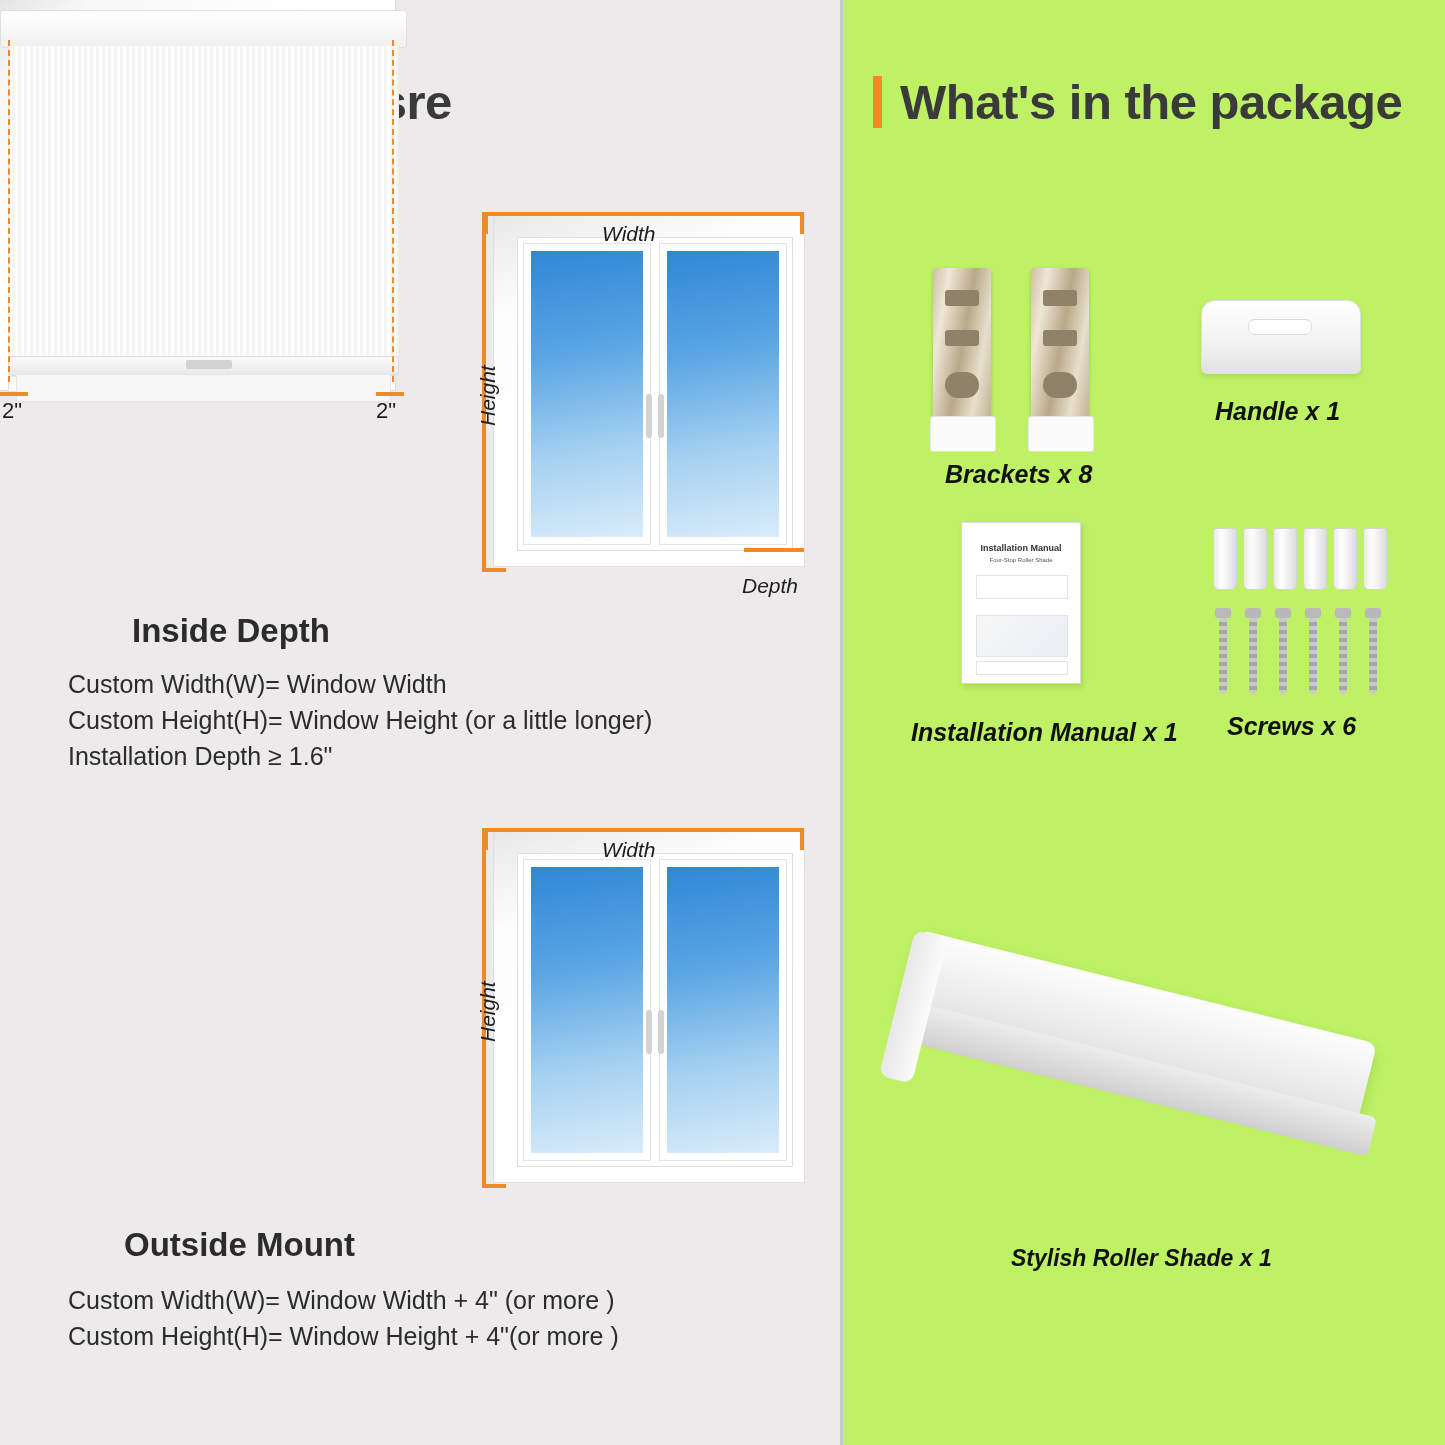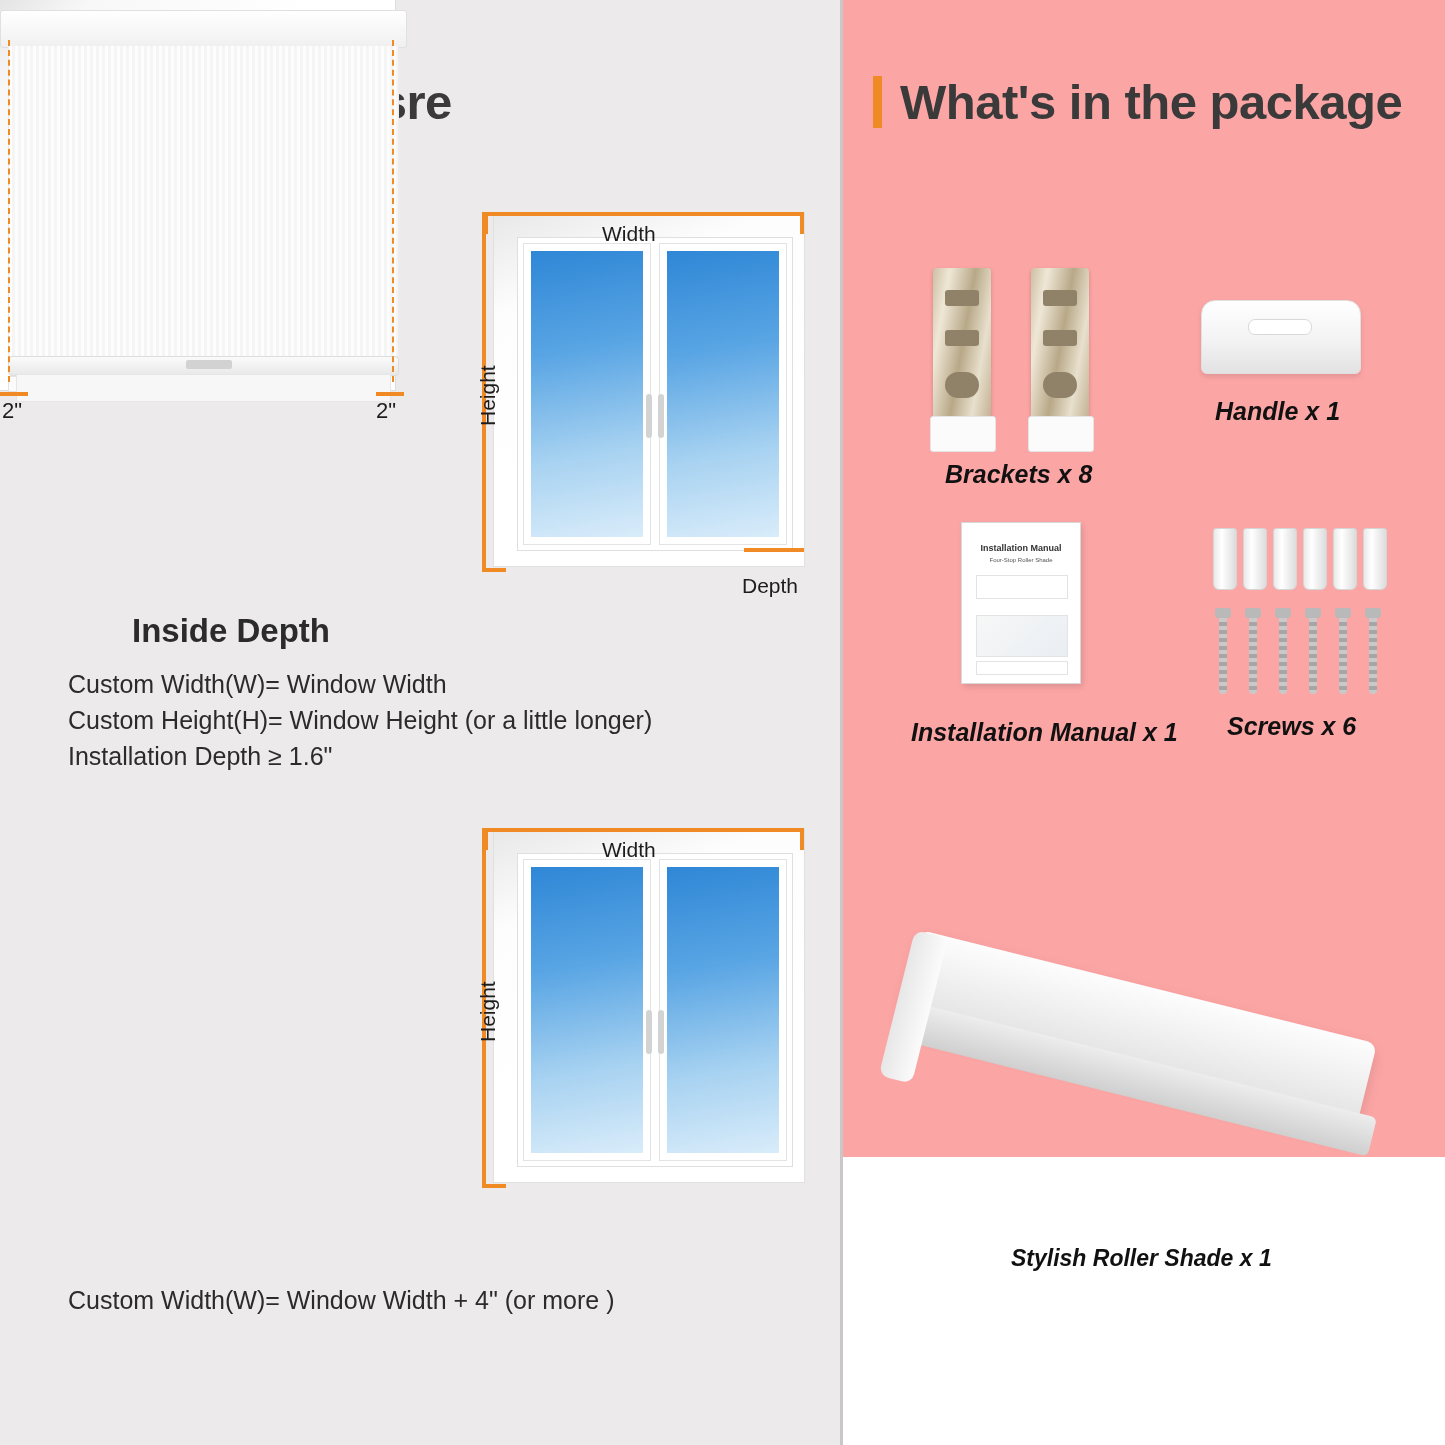--- a/index.html
+++ b/index.html
@@ -7,21 +7,21 @@
     width:1445px;height:1445px;
     background:#ffffff;
     font-family:"Liberation Sans", sans-serif;
     overflow:hidden;
   }
   .page{position:relative;width:1445px;height:1445px;display:flex;}
 
   
   .left-panel{position:relative;width:840px;height:1445px;background:#eceaea;}
   .divider{width:3px;height:1445px;background:#c9c7c7;}
-  .right-panel{position:relative;flex:1;height:1157px;background:#fca5a5;}
+  .right-panel{position:relative;flex:1;height:1445px;background:#bef264;}
 
   
   .heading{display:flex;align-items:center;gap:18px;}
   .heading .bar{width:9px;height:52px;background:#f08a24;border-radius:1px;}
   .heading .txt{font-size:49px;font-weight:bold;color:#3a3a3a;letter-spacing:-0.5px;white-space:nowrap;}
   #left-heading{position:absolute;left:56px;top:74px;}
   #right-heading{position:absolute;left:30px;top:74px;}
 
   
   #inside-mount-illus{left:56px;top:196px;width:395px;height:390px;}
@@ -36,21 +36,21 @@
             border-left:1px solid #ececec;border-right:1px solid #ececec;}
   .im-bottombar{position:absolute;left:22px;top:300px;width:351px;height:14px;
             background:linear-gradient(180deg,#fafafa,#e9e9e9);border:1px solid #dcdcdc;border-radius:3px;}
   .im-handle{position:absolute;left:176px;top:302px;width:42px;height:9px;background:#d6d6d6;border-radius:2px;}
   .im-glass-wrap{position:absolute;left:22px;top:318px;width:351px;height:60px;display:flex;gap:8px;}
   .im-glass{flex:1;background:linear-gradient(180deg,#6fb5e8,#bfe0f5);border:5px solid #ffffff;border-radius:2px;
             box-shadow:0 0 0 1px #e6e6e6;}
   .im-sill{position:absolute;left:8px;top:376px;width:379px;height:14px;background:#fbfbfb;border:1px solid #e4e4e4;}
 
   
-  .win-illus{position:absolute;}
+  .win-illus{position:absolute;font-style:italic;}
   .win-wall{position:absolute;left:32px;top:18px;width:310px;height:352px;background:#fcfcfc;
             box-shadow:0 0 0 1px #e0e0e0;}
   .win-wall-sh{position:absolute;left:32px;top:18px;width:310px;height:352px;
             background:linear-gradient(160deg,#e8e8e8 0%,#fdfdfd 22%,#ffffff 60%);}
   .win-inner{position:absolute;left:56px;top:42px;width:262px;height:300px;background:#ffffff;
              border:6px solid #ffffff;box-shadow:0 0 0 1px #dfdfdf;display:flex;gap:10px;}
   .win-pane{flex:1;background:linear-gradient(170deg,#2f87d6 0%,#59a5e4 35%,#a7d2f1 70%,#d9ecfa 100%);
             border:7px solid #ffffff;box-shadow:0 0 0 1px #e3e3e3;}
   .win-handle{position:absolute;left:50%;top:150px;transform:translateX(-50%);width:26px;height:44px;}
   .win-handle i{position:absolute;top:0;width:6px;height:44px;background:#d3d3d3;border-radius:3px;}
@@ -203,21 +203,23 @@
       </div>
       <div class="mk" style="left:22px;top:16px;width:320px;height:4px;"></div>
       <div class="mk" style="left:22px;top:16px;width:4px;height:22px;"></div>
       <div class="mk" style="left:338px;top:16px;width:4px;height:22px;"></div>
       <div class="lbl" style="left:140px;top:26px;">Width</div>
       <div class="mk" style="left:20px;top:16px;width:4px;height:360px;"></div>
       <div class="mk" style="left:20px;top:372px;width:24px;height:4px;"></div>
       <div class="lbl-v" style="left:14px;top:230px;">Height</div>
     </div>
 
+    <div class="mount-title" style="left:124px;top:1226px;">Outside Mount</div>
     <div class="spec-line" style="left:68px;top:1286px;">Custom Width(W)= Window Width + 4" (or more )</div>
+    <div class="spec-line" style="left:68px;top:1322px;">Custom Height(H)= Window Height + 4"(or more )</div>
   </div>
 
   <div class="divider"></div>
 
   <div class="right-panel">
 
     <div class="heading" id="right-heading">
       <div class="bar"></div>
       <div class="txt">What's in the package</div>
     </div>

